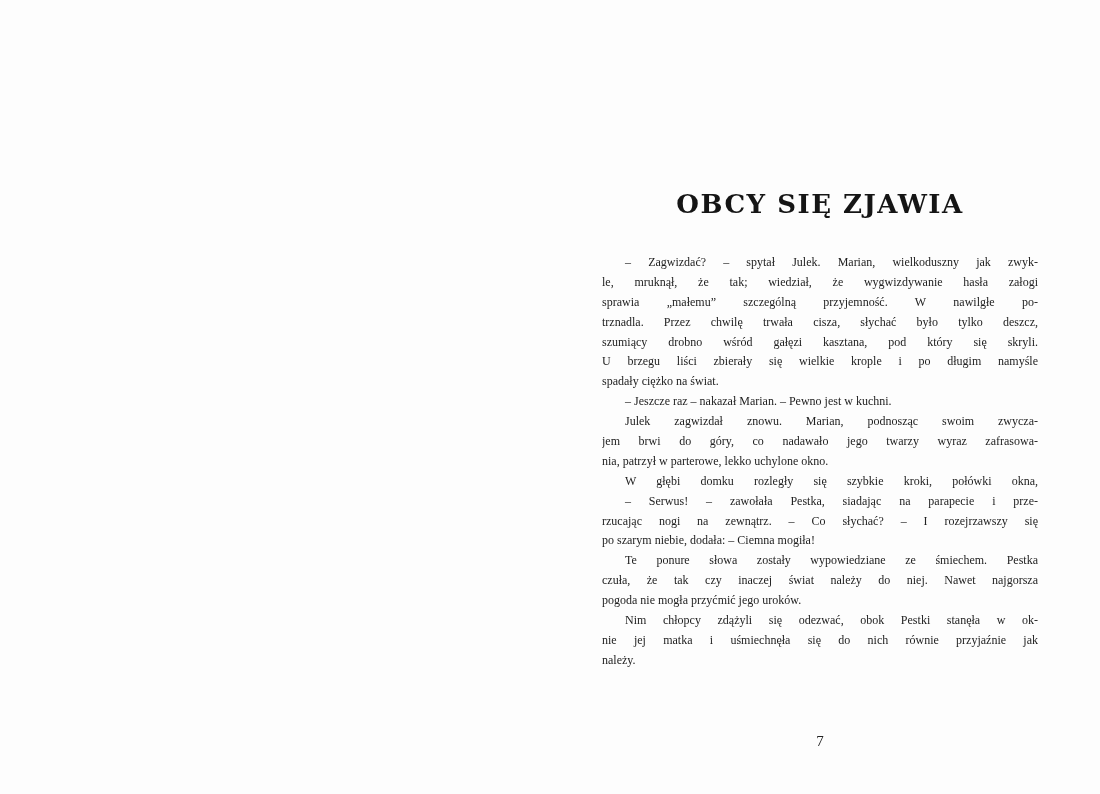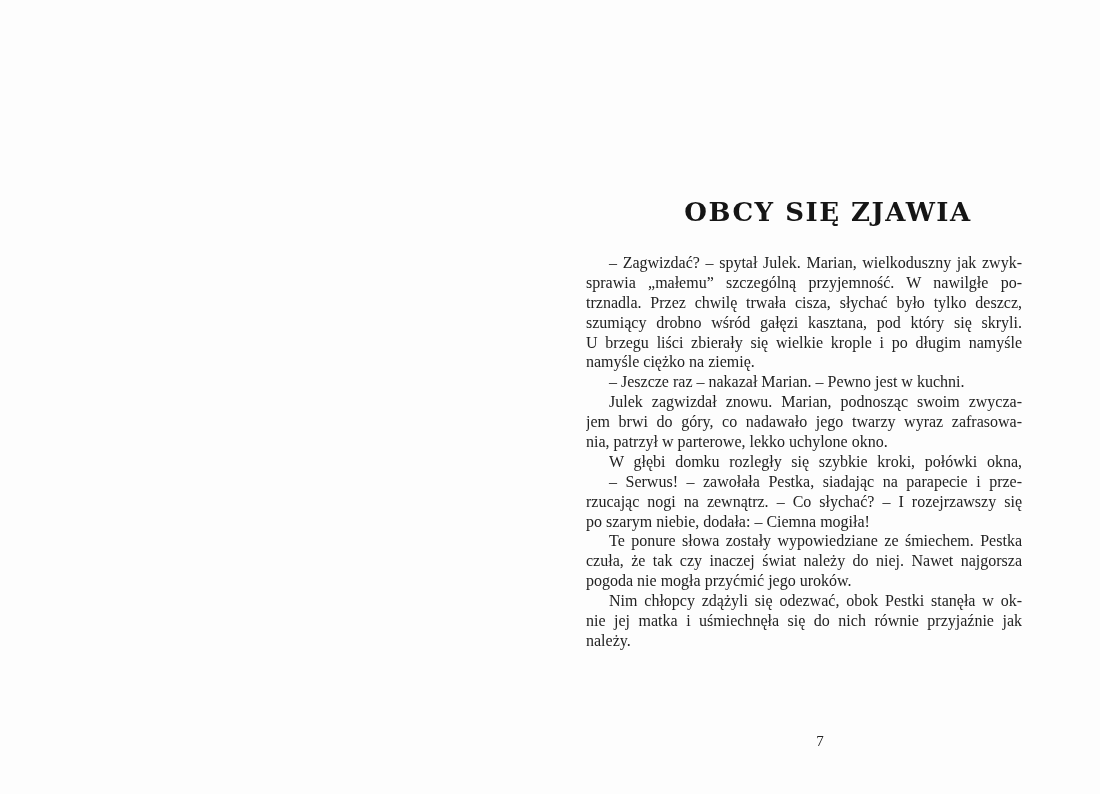--- a/index.html
+++ b/index.html
@@ -22,26 +22,26 @@
   }
   .chapter-title{
     position:absolute;
     left:602px;top:189px;width:436px;
     text-align:center;
     font-family:"DejaVu Serif","Liberation Serif",serif;
     font-weight:700;
     font-size:26px;
     letter-spacing:1.5px;
     color:var(--title-ink);
-    margin:8px;
+    margin:0;
   }
   .text-block{
     position:absolute;
-    left:586px;top:253px;width:436px;
-    font-size:16px;
+    left:602px;top:253px;width:436px;
+    font-size:12px;
     color:var(--ink);
   }
   .para{margin:0;padding:0;}
   .line{
     line-height:19.9px;
     height:19.9px;
     overflow:hidden;
     text-align:justify;
     text-align-last:justify;
   }
@@ -61,25 +61,26 @@
 </style>
 </head>
 <body>
 
 <div class="page">
   <h1 class="chapter-title">OBCY SIĘ ZJAWIA</h1>
 
   <div class="text-block">
       <div class="para">
         <div class="line first">– Zagwizdać? – spytał Julek. Marian, wielkoduszny jak zwyk-</div>
+        <div class="line">le, mruknął, że tak; wiedział, że wygwizdywanie hasła załogi</div>
         <div class="line">sprawia „małemu” szczególną przyjemność. W nawilgłe po-</div>
         <div class="line">trznadla. Przez chwilę trwała cisza, słychać było tylko deszcz,</div>
         <div class="line">szumiący drobno wśród gałęzi kasztana, pod który się skryli.</div>
         <div class="line">U brzegu liści zbierały się wielkie krople i po długim namyśle</div>
-        <div class="line last">namyśle ciężko na ziemię.</div>
+        <div class="line last">spadały ciężko na świat.</div>
       </div>
       <div class="para">
         <div class="line first last">– Jeszcze raz – nakazał Marian. – Pewno jest w kuchni.</div>
       </div>
       <div class="para">
         <div class="line first">Julek zagwizdał znowu. Marian, podnosząc swoim zwycza-</div>
         <div class="line">jem brwi do góry, co nadawało jego twarzy wyraz zafrasowa-</div>
         <div class="line last">nia, patrzył w parterowe, lekko uchylone okno.</div>
       </div>
       <div class="para">

